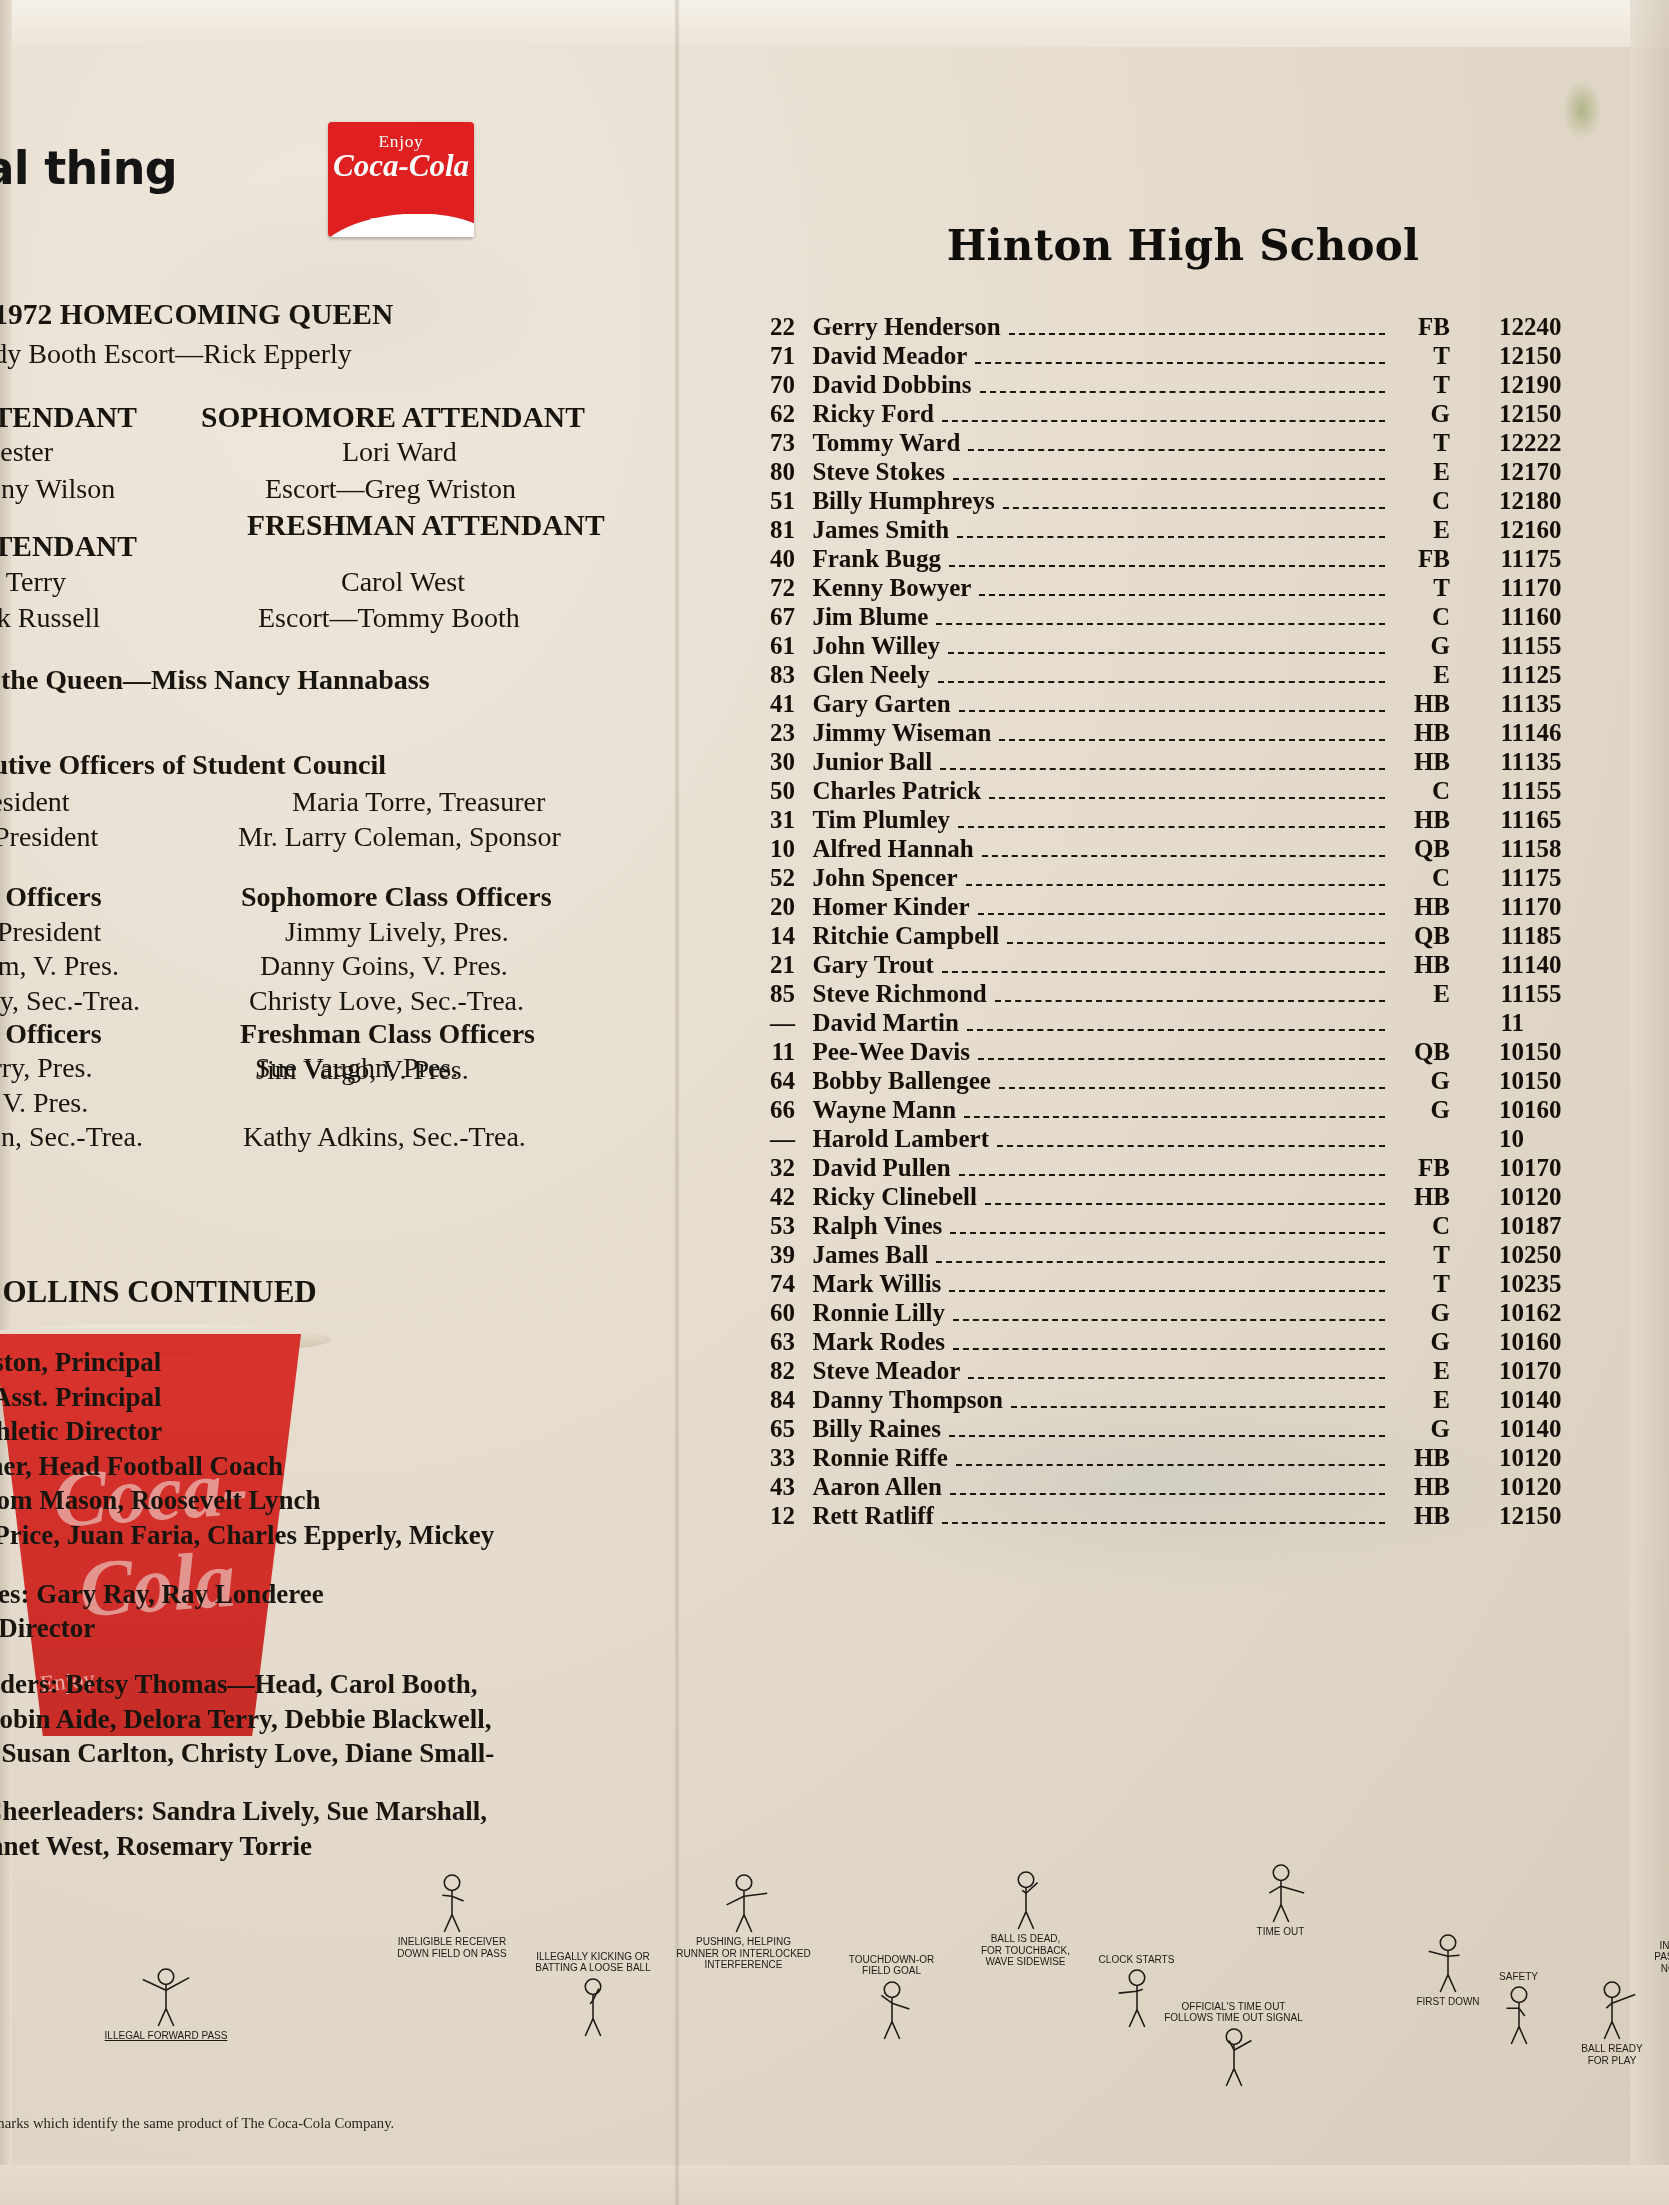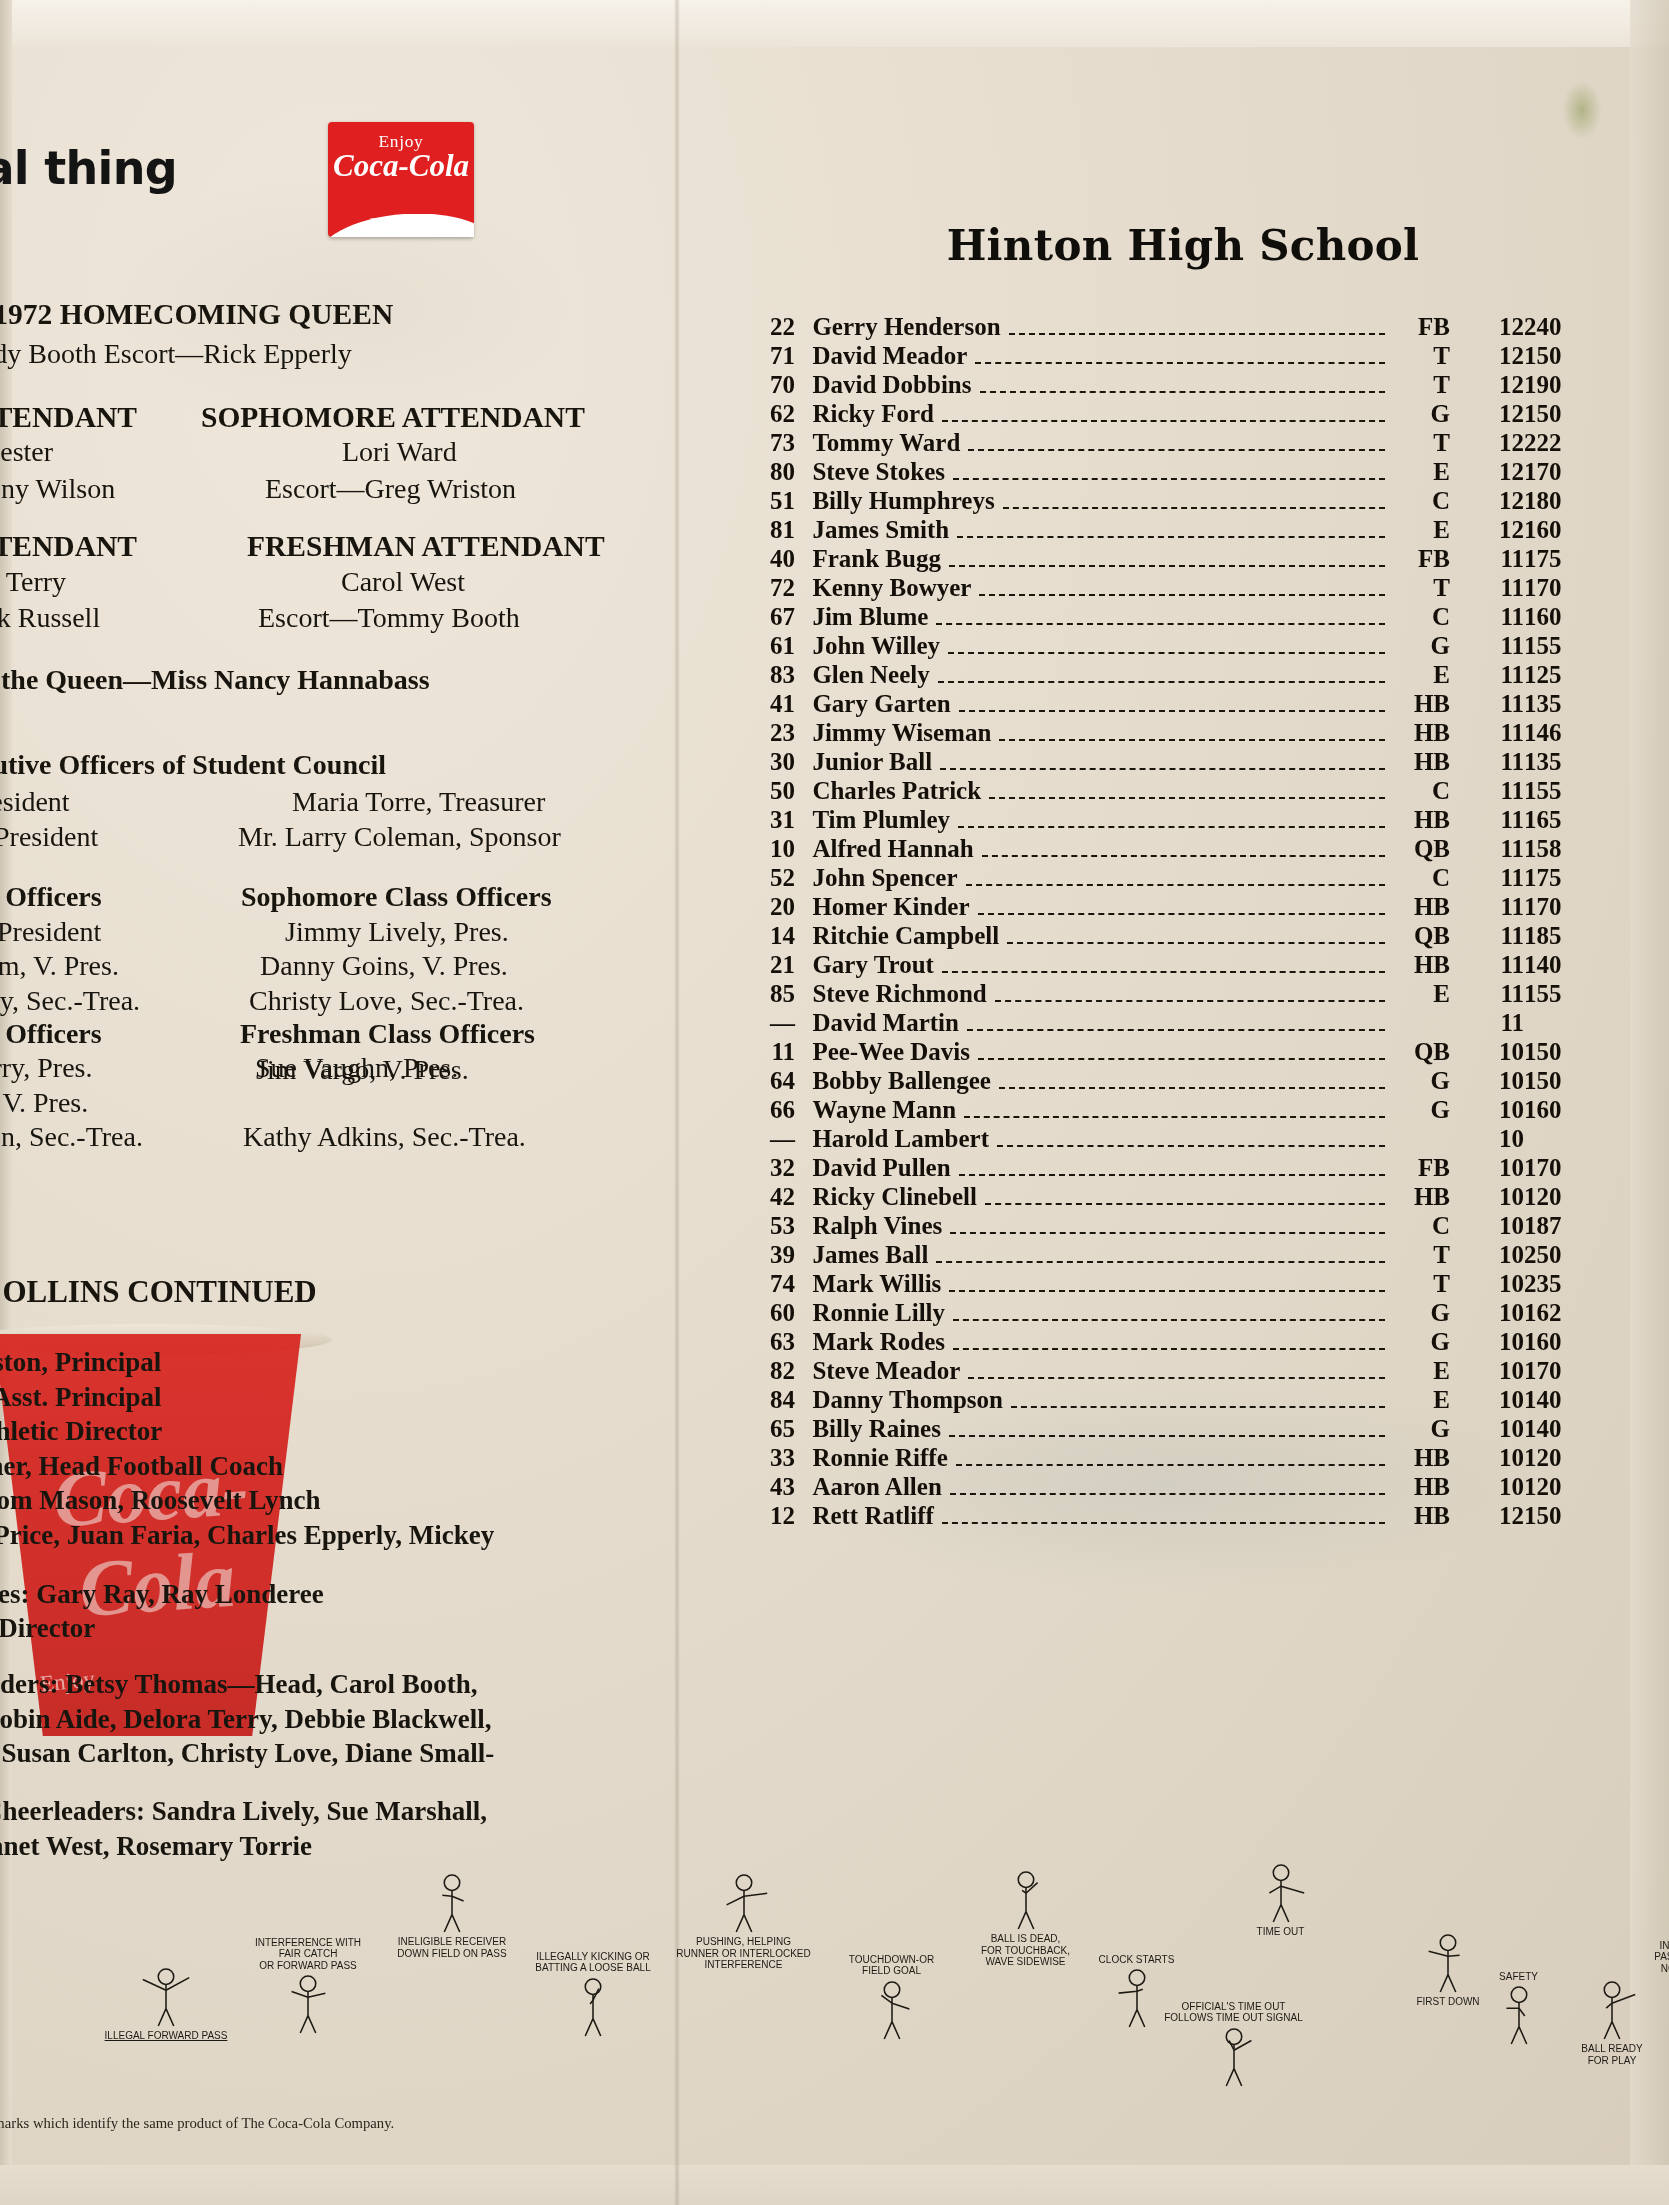--- a/index.html
+++ b/index.html
@@ -131,21 +131,21 @@
   <div class="lx sz42" style="left:-6.7px;top:338px;">dy Booth        Escort—Rick Epperly</div>
 
   <div class="lx b sz44" style="left:-27px;top:401px;">TTENDANT</div>
   <div class="lx b sz44" style="left:201px;top:401px;">SOPHOMORE ATTENDANT</div>
   <div class="lx sz42" style="left:-20px;top:436px;">Hester</div>
   <div class="lx sz42" style="left:342px;top:436px;">Lori Ward</div>
   <div class="lx sz42" style="left:-27px;top:473px;">hony Wilson</div>
   <div class="lx sz42" style="left:265px;top:473px;">Escort—Greg Wriston</div>
 
   <div class="lx b sz44" style="left:-27px;top:530px;">TTENDANT</div>
-  <div class="lx b sz44" style="left:247px;top:530px;">FRESHMAN ATTENDANT</div>
+  <div class="lx b sz44" style="left:247px;top:509px;">FRESHMAN ATTENDANT</div>
   <div class="lx sz42" style="left:-14.7px;top:566px;">y Terry</div>
   <div class="lx sz42" style="left:341px;top:566px;">Carol West</div>
   <div class="lx sz42" style="left:-23.5px;top:602px;">ick Russell</div>
   <div class="lx sz42" style="left:258px;top:602px;">Escort—Tommy Booth</div>
 
   <div class="lx b sz42" style="left:-20px;top:664px;">g the Queen—Miss Nancy Hannabass</div>
 
   <div class="lx b sz42" style="left:-20px;top:749px;">cutive Officers of Student Council</div>
   <div class="lx sz42" style="left:-19px;top:786px;">resident</div>
   <div class="lx sz42" style="left:292px;top:786px;">Maria Torre, Treasurer</div>
@@ -531,27 +531,20 @@
       </div>
     </div>
 
 
   <div class="signals" id="signals">
       <div class="sig" style="left: 12px; top: 114px; width: 134px; text-decoration: underline;"><svg class="fig" viewBox="0 0 60 66">
           <circle cx="30" cy="13" r="8" fill="none" stroke="#1d1a14" stroke-width="1.6"></circle>
           <path d="M30 21 L30 46 M30 46 L22 64 M30 46 L38 64" fill="none" stroke="#1d1a14" stroke-width="1.6"></path>
           <path d="M30 27 L6 16 M30 27 L54 14" fill="none" stroke="#1d1a14" stroke-width="1.6"></path>
         </svg><div style="white-space:pre-line;">ILLEGAL FORWARD PASS</div></div>
-      <div class="sig" style="left: 144px; top: 87px; width: 154px;"><div style="white-space:pre-line;">INTERFERENCE WITH
-FAIR CATCH
-OR FORWARD PASS</div><svg class="fig" viewBox="0 0 60 66">
-          <circle cx="30" cy="13" r="8" fill="none" stroke="#1d1a14" stroke-width="1.6"></circle>
-          <path d="M30 21 L30 46 M30 46 L22 64 M30 46 L38 64" fill="none" stroke="#1d1a14" stroke-width="1.6"></path>
-          <path d="M30 27 L13 21 M30 27 L48 23" fill="none" stroke="#1d1a14" stroke-width="1.6"></path>
-        </svg></div>
       <div class="sig" style="left: 288px; top: 20px; width: 154px;"><svg class="fig" viewBox="0 0 60 66">
           <circle cx="30" cy="13" r="8" fill="none" stroke="#1d1a14" stroke-width="1.6"></circle>
           <path d="M30 21 L30 46 M30 46 L22 64 M30 46 L38 64" fill="none" stroke="#1d1a14" stroke-width="1.6"></path>
           <path d="M30 27 L20 26 M30 27 L42 32" fill="none" stroke="#1d1a14" stroke-width="1.6"></path>
         </svg><div style="white-space:pre-line;">INELIGIBLE RECEIVER
 DOWN FIELD ON PASS</div></div>
       <div class="sig" style="left: 429px; top: 101px; width: 154px;"><div style="white-space:pre-line;">ILLEGALLY KICKING OR
 BATTING A LOOSE BALL</div><svg class="fig" viewBox="0 0 60 66">
           <circle cx="30" cy="13" r="8" fill="none" stroke="#1d1a14" stroke-width="1.6"></circle>
           <path d="M30 21 L30 46 M30 46 L22 64 M30 46 L38 64" fill="none" stroke="#1d1a14" stroke-width="1.6"></path>

